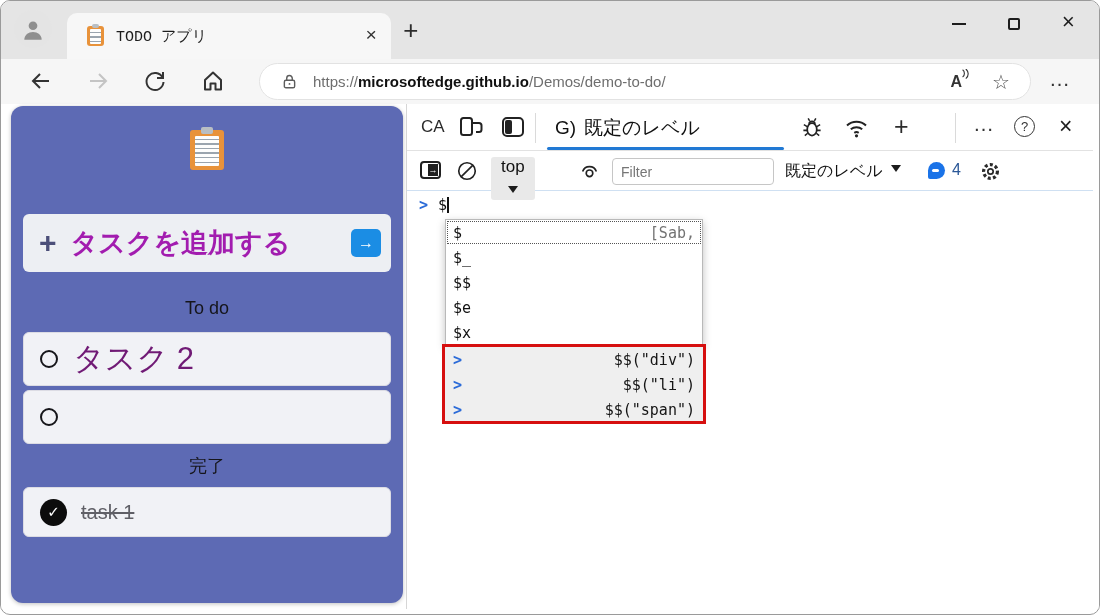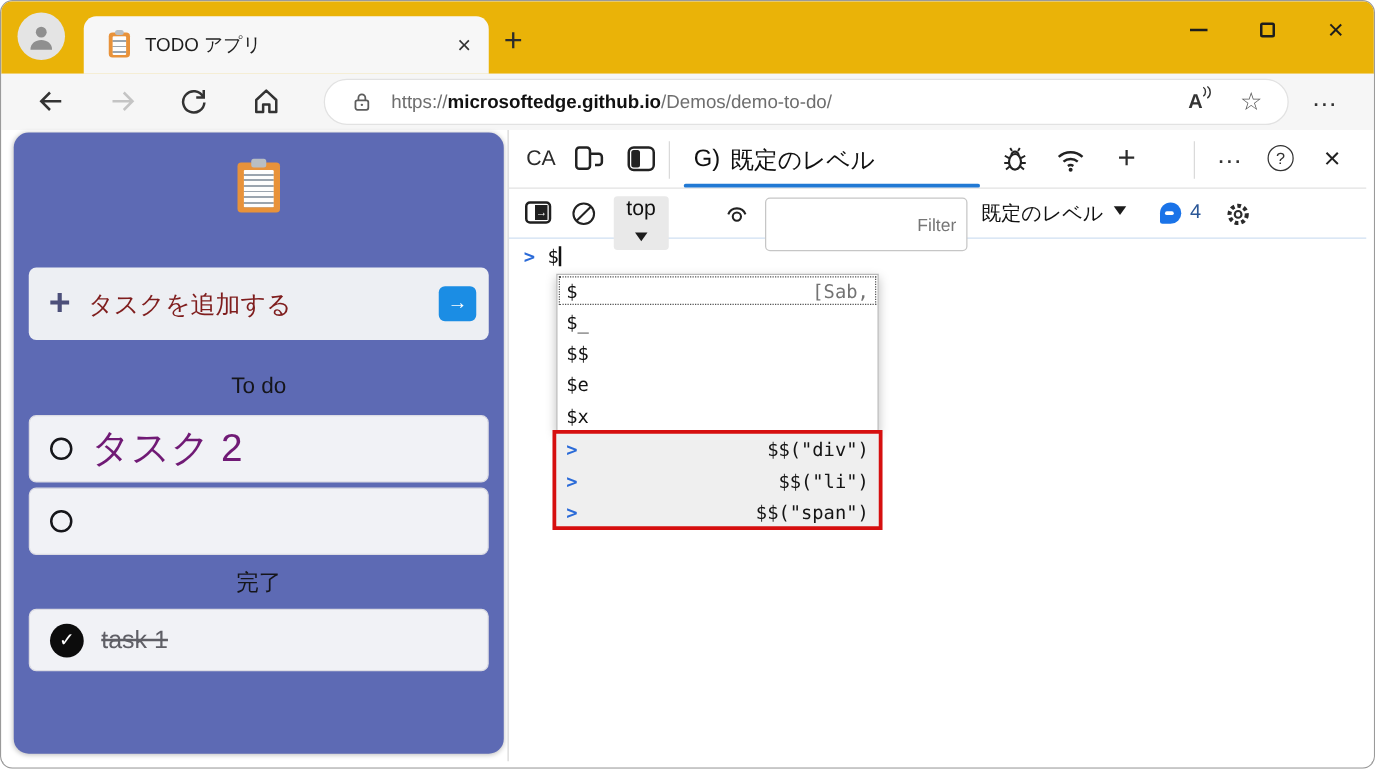--- a/index.html
+++ b/index.html
@@ -1,21 +1,21 @@
 <!DOCTYPE html>
 <html><head>
 <meta charset="utf-8">
 <style>
   * { margin:0; padding:0; box-sizing:border-box; }
   body { background:#ffffff; font-family:"Liberation Sans","DejaVu Sans",sans-serif; }
   .window { position:relative; width:1100px; height:615px; background:#fff;
             border:1px solid #9a9a9a; border-radius:10px; overflow:hidden; }
 
   
-  .tabstrip { position:absolute; left:0; top:0; width:1100px; height:58px; background:#eab308; }
+  .tabstrip { position:absolute; left:0; top:0; width:1100px; height:58px; background:#e5e5e5;font-family:Liberation Mono, monospace; }
   .avatar { position:absolute; left:13px; top:9px; width:38px; height:38px; border-radius:50%;
             background:#e4e4e4; display:flex; align-items:center; justify-content:center; }
   .tab { position:absolute; left:66px; top:12px; width:324px; height:46px; background:#f7f7f7;
          border-radius:10px 10px 0 0; display:flex; align-items:center; padding:0 14px 0 20px; }
   .tab-title { font-size:15px; color:#1d1d1d; margin-left:12px; flex:1; white-space:nowrap; overflow:hidden; }
   .tab-close { font-size:19px; color:#333; cursor:default; line-height:1; }
   .newtab { position:absolute; left:402px; top:16px; font-size:26px; font-weight:300; color:#2c2c2c; }
   .wctrls { position:absolute; right:8px; top:0; height:46px; display:flex; align-items:center; gap:42px; padding-right:18px; }
   .wmin { display:inline-block; width:14px; border-top:2px solid #1d1d1d; }
   .wmax { display:inline-block; width:12px; height:12px; border:2px solid #1d1d1d; border-radius:2px; }
@@ -49,21 +49,21 @@
   
   .page { position:absolute; left:0; top:103px; width:1100px; height:505px; background:#fff; }
   .todo { position:absolute; left:10px; top:2px; width:392px; height:497px; background:#5d6ab4;
           border-radius:12px; box-shadow:0 1px 4px rgba(0,0,0,.25); }
   .todo-head { position:absolute; left:0; top:24px; width:100%; display:flex; justify-content:center;
                align-items:center; gap:16px; }
   .todo-title { font-size:36px; font-weight:600; color:#101010; letter-spacing:1px; }
   .addcard { position:absolute; left:12px; top:108px; width:368px; height:58px; background:#edeff3;
              border-radius:6px; display:flex; align-items:center; padding:0 10px 0 16px; }
   .addplus { font-size:30px; font-weight:600; color:#4c4f79; margin-right:14px; line-height:1; }
-  .addtext { font-size:20px; color:#7f1d1d; flex:1; }
+  .addtext { font-size:27px; color:#a21caf; flex:1;font-weight:bold; }
   .addbtn { width:30px; height:28px; background:#1b8de4; border-radius:5px; color:#fff; font-size:16px;
             font-weight:700; display:flex; align-items:center; justify-content:center; }
   .sect { position:absolute; width:100%; text-align:center; font-size:18px; color:#15151a; }
   .tcard { position:absolute; left:12px; width:368px; height:54px; background:#f1f2f6;
            border:1px solid #dcdce4; border-radius:6px; display:flex; align-items:center; padding:0 16px; }
   .tcircle { width:18px; height:18px; border:2px solid #16161a; border-radius:50%; margin-right:15px; flex:none; }
   .tlabel { font-size:31px; color:#701a75; }
   .dcheck { width:27px; height:27px; background:#0c0c0c; border-radius:50%; color:#fff; font-size:15px;
             font-weight:700; display:flex; align-items:center; justify-content:center; margin-right:14px; flex:none; }
   .dlabel { font-size:20px; color:#5f5f66; text-decoration:line-through; }
@@ -87,22 +87,22 @@
   .dt-toolbar { position:absolute; left:0; top:47px; width:100%; height:40px; border-bottom:1px solid #cfe0f2; }
   .dt-toolbar .ic { position:absolute; top:9px; }
   .boxarrow { width:21px; height:18px; border:2px solid #1f1f1f; border-radius:4px; position:relative; }
   .boxarrow i { position:absolute; right:1px; top:1px; bottom:1px; width:10px; background:#1f1f1f;
                 color:#fff; font-style:normal; font-size:9px; display:flex; align-items:center; justify-content:center; }
   .chip { position:absolute; left:84px; top:6px; height:43px; background:#e9e9e9; border-radius:3px;
           display:flex; align-items:center; gap:9px; padding:0 10px;flex-direction:column; }
   .chip span { font-size:17px; color:#111; }
   .caret-dn { width:0; height:0; border-left:5px solid transparent; border-right:5px solid transparent;
               border-top:7px solid #1c1c1c; display:inline-block; }
-  .filter { position:absolute; left:205px; top:7px; width:162px; height:43px; border:1px solid #c6c6c6;
-            border-radius:4px; font-size:14px; padding:0 8px; color:#202020; font-family:inherit;text-align:right; }
+  .filter { position:absolute; left:205px; top:7px; width:162px; height:27px; border:1px solid #c6c6c6;
+            border-radius:4px; font-size:14px; padding:0 8px; color:#202020; font-family:inherit; }
   .filter::placeholder { color:#767676; }
   .levels { position:absolute; left:378px; top:10px; font-size:16px; color:#111; }
   .lv-caret { position:absolute; left:484px; top:14px; }
   .bubble { position:absolute; left:521px; top:11px; width:17px; height:17px; background:#1a73e8; border-radius:50% 50% 50% 2px; }
   .bubble i { position:absolute; left:4px; top:7px; width:7px; height:3px; background:#fff; border-radius:2px; }
   .msgcount { position:absolute; left:545px; top:10px; font-size:16px; color:#2b5797; }
 
   .mono { font-family:"DejaVu Sans Mono","Liberation Mono",monospace; }
   .prompt-row { position:absolute; left:12px; top:92px; display:flex; align-items:center; gap:10px; }
   .chev { color:#2b6bd8; font-weight:700; font-size:15px; }

